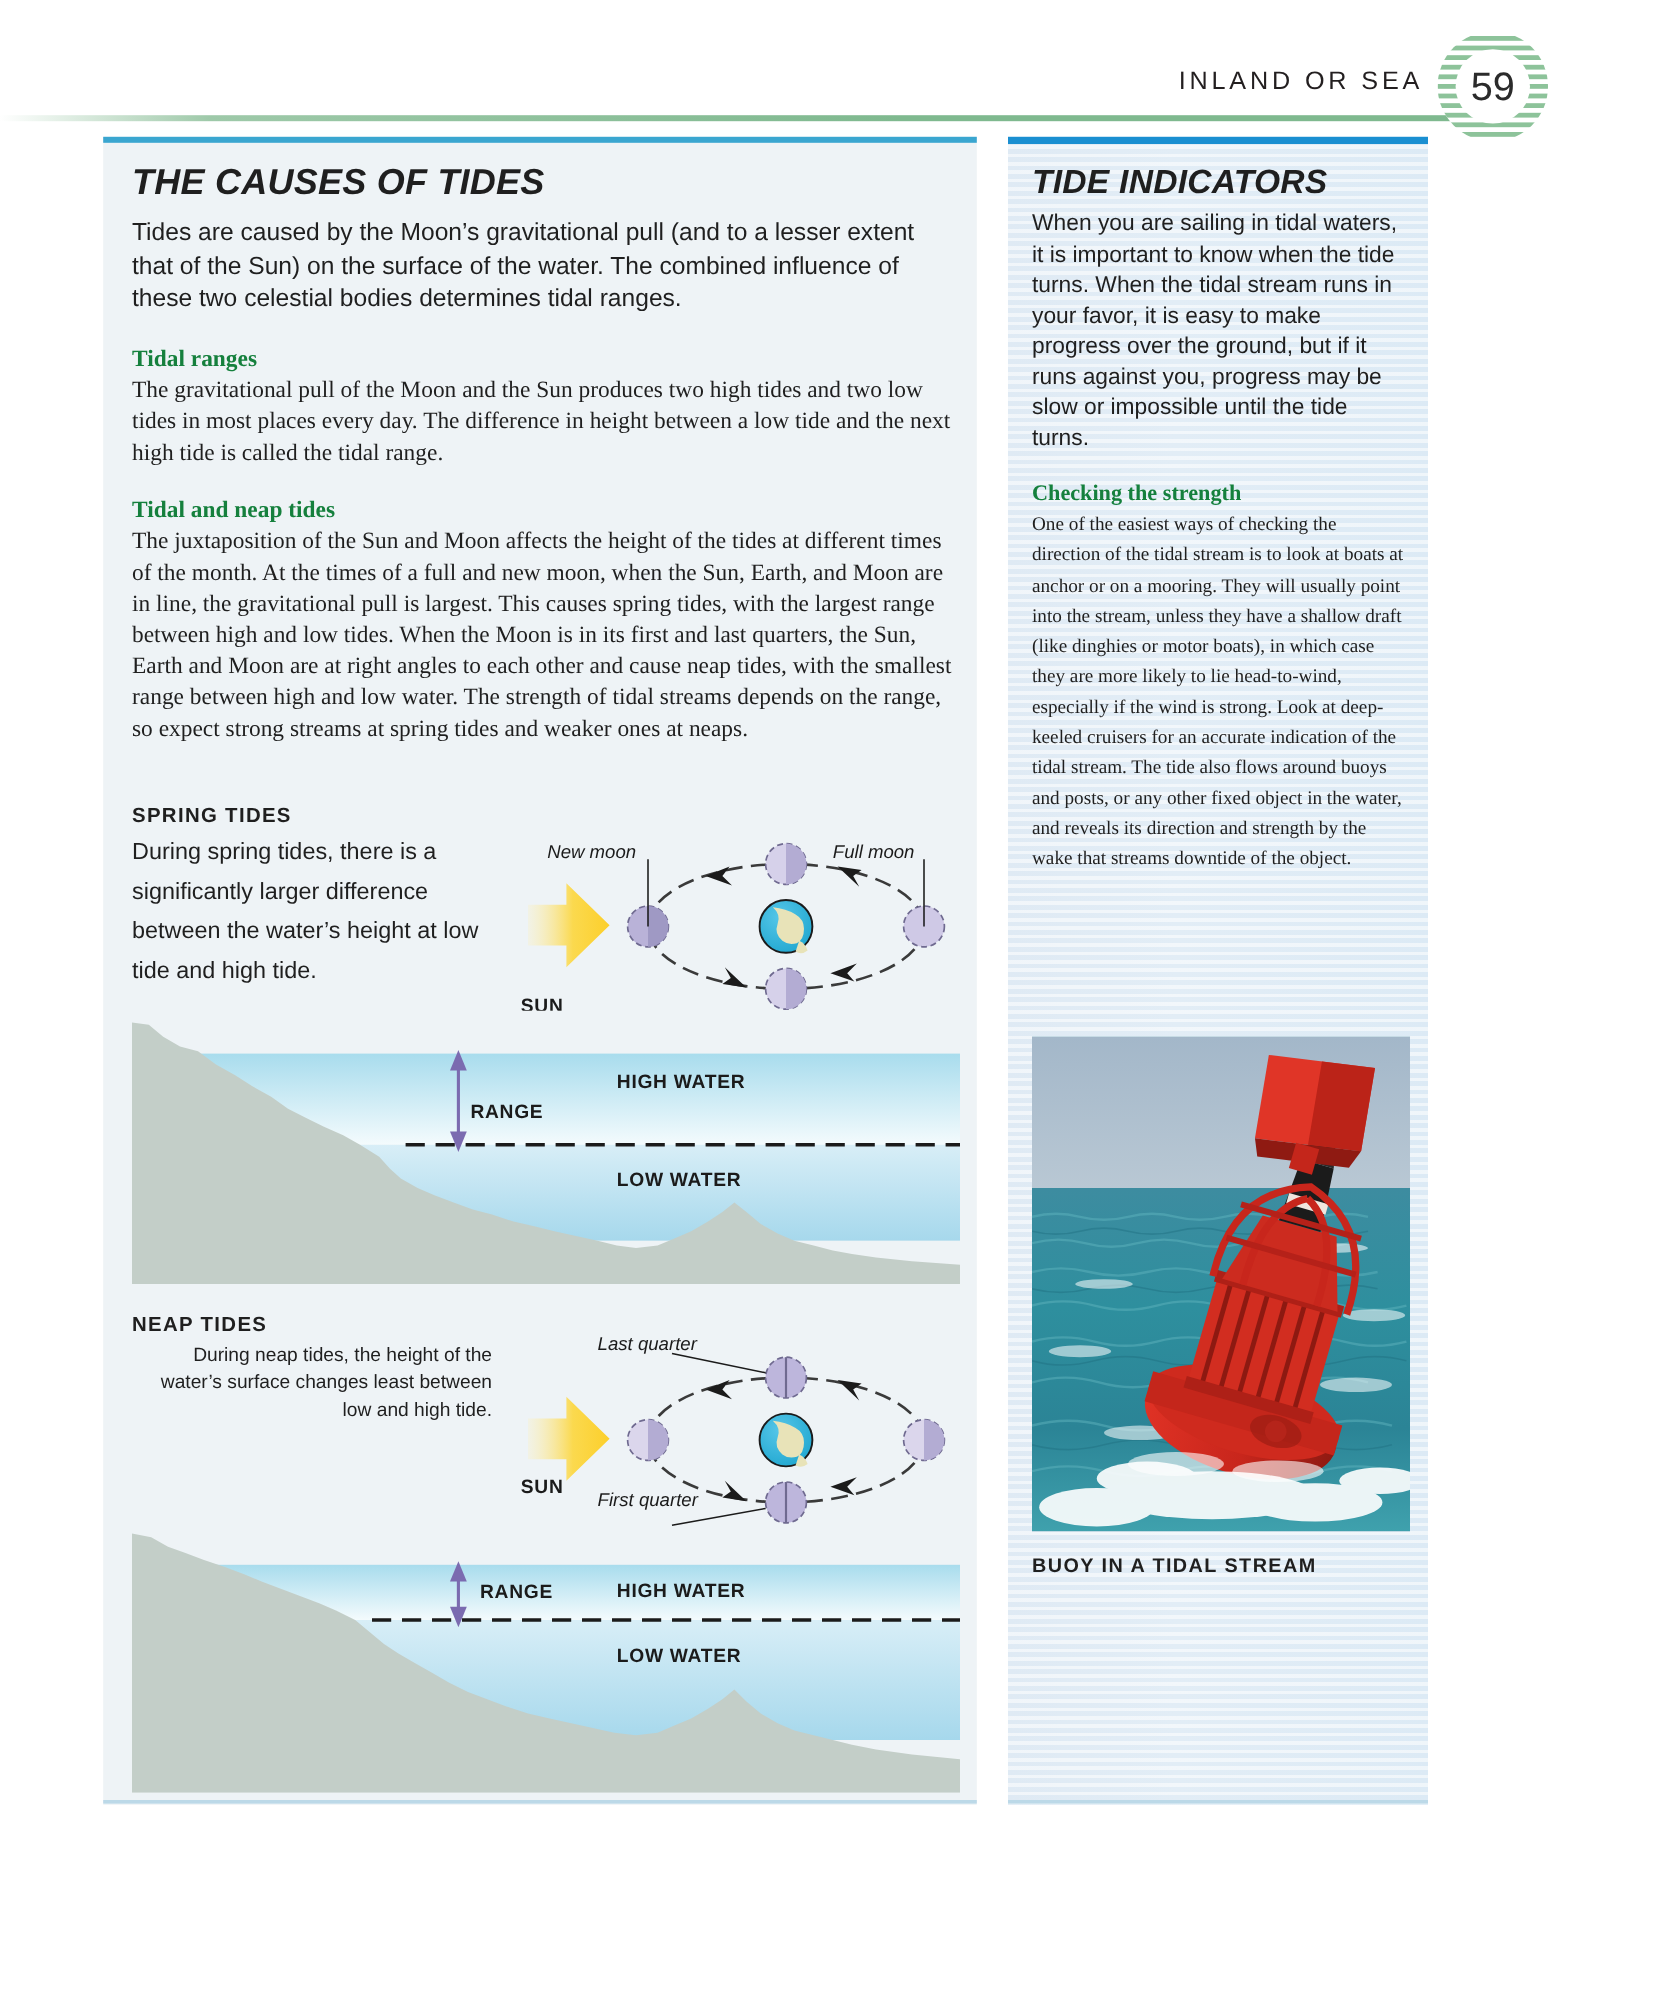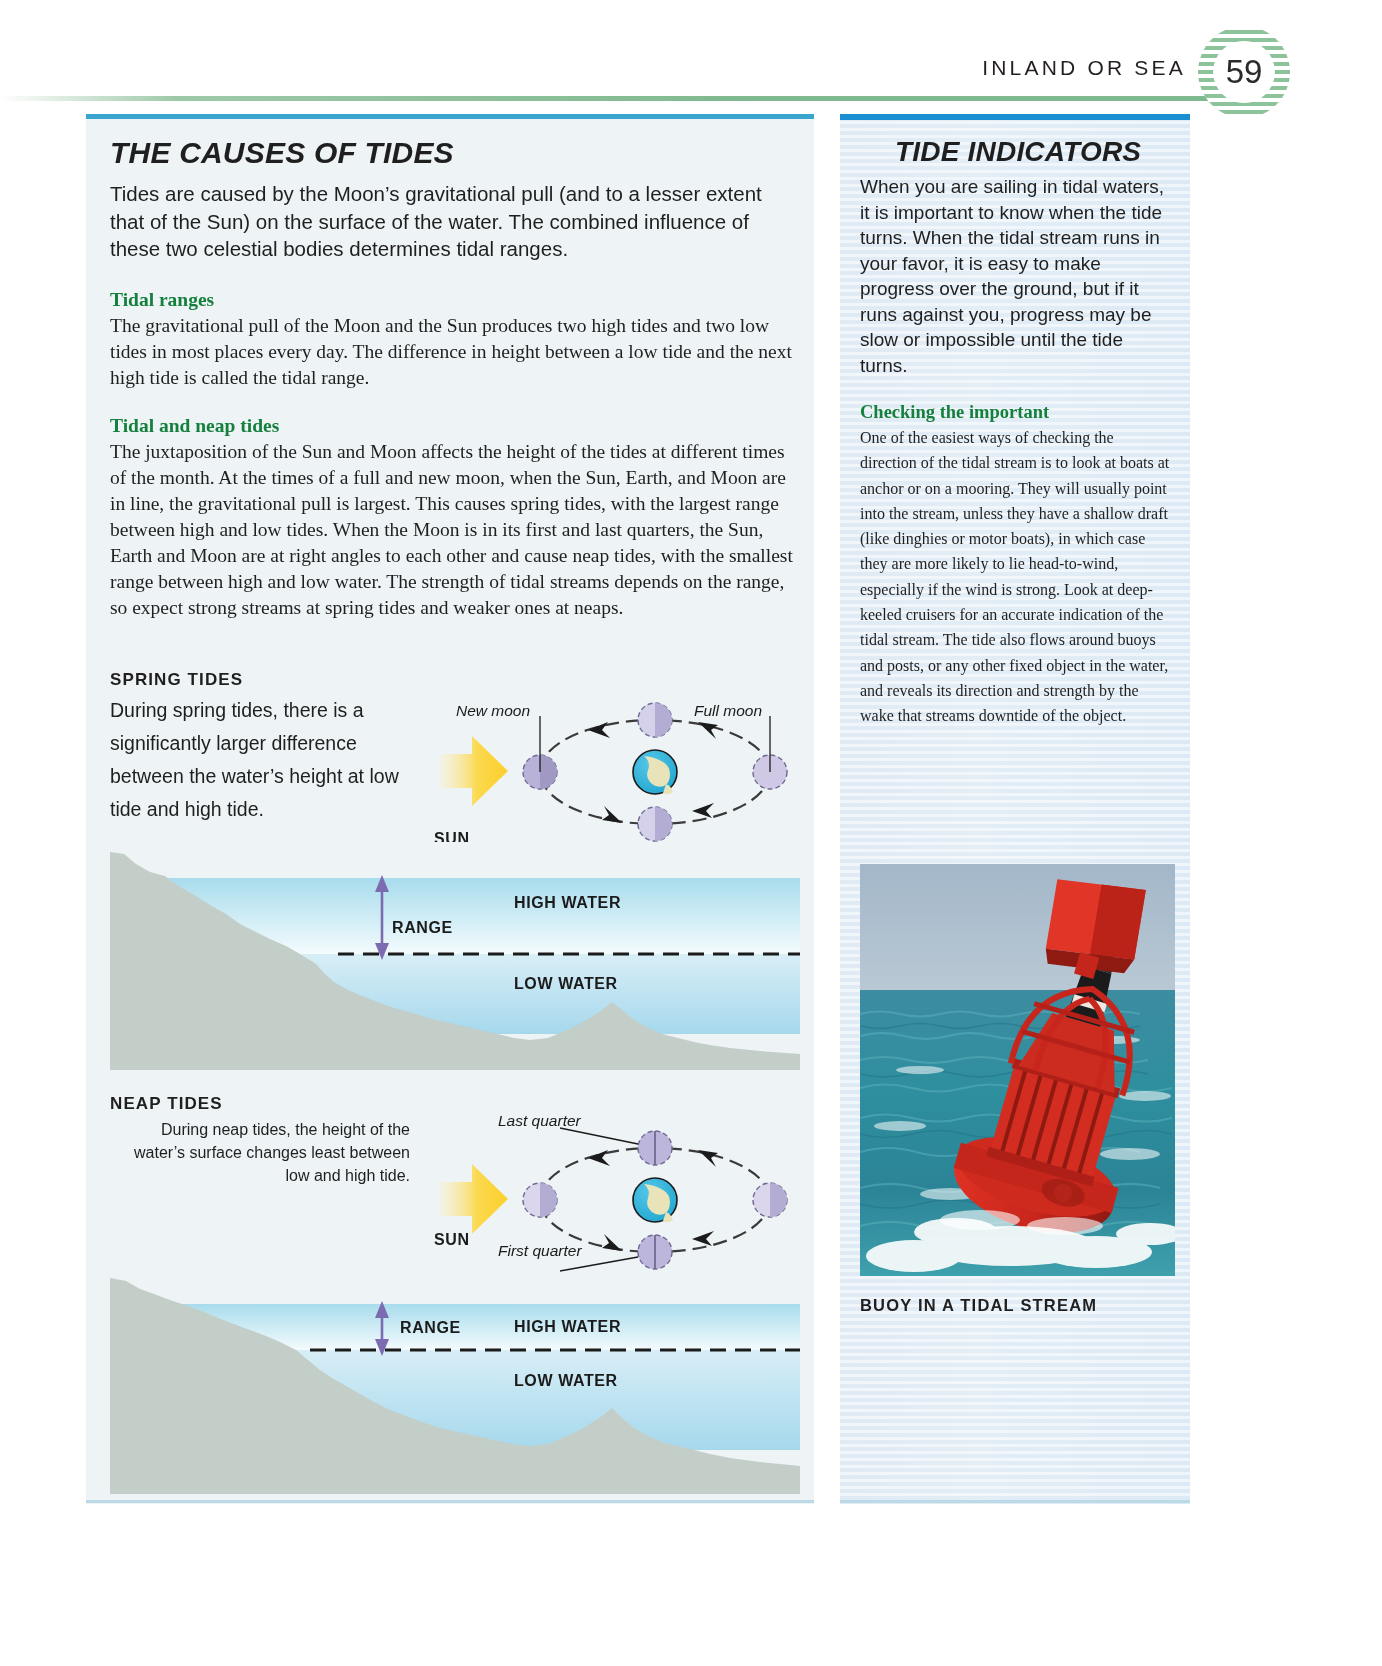--- a/index.html
+++ b/index.html
@@ -356,26 +356,26 @@
   <div class="fig-label" style="left:290px;top:225px;">RANGE</div>
   <div class="fig-label" style="left:404px;top:224px;">HIGH WATER</div>
   <div class="fig-label" style="left:404px;top:278px;">LOW WATER</div>
 </div>
 
 <div id="right-col"></div>
 <div id="right-col-rule"></div>
 <div id="right-col-bottomrule"></div>
 
 <div id="right-inner">
-  <h1 class="h1" style="font-size:28px;margin-bottom:6px;margin-left:35px;">TIDE INDICATORS</h1>
+  <h1 class="h1" style="font-size:28px;margin-bottom:6px;">TIDE INDICATORS</h1>
   <p class="r-sans">When you are sailing in tidal waters, it is important to know when the tide turns. When the tidal stream runs in your favor, it is easy to make progress over the ground, but if it runs against you, progress may be slow or impossible until the tide turns.</p>
 
   <div style="height:24px;"></div>
 
-  <div class="sub-h" style="font-size:18.5px;">Checking the important</div>
+  <div class="sub-h" style="font-size:18.5px;">Checking the strength</div>
   <p class="r-serif">One of the easiest ways of checking the direction of the tidal stream is to look at boats at anchor or on a mooring. They will usually point into the stream, unless they have a shallow draft (like dinghies or motor boats), in which case they are more likely to lie head-to-wind, especially if the wind is strong. Look at deep-keeled cruisers for an accurate indication of the tidal stream. The tide also flows around buoys and posts, or any other fixed object in the water, and reveals its direction and strength by the wake that streams downtide of the object.</p>
 </div>
 
 <svg id="photo" viewBox="0 0 315 412" preserveAspectRatio="none">
   <defs>
     <linearGradient id="sky" x1="0" y1="0" x2="0" y2="1">
       <stop offset="0%" stop-color="#a3b7c9"></stop>
       <stop offset="100%" stop-color="#b9c8d4"></stop>
     </linearGradient>
     <linearGradient id="sea" x1="0" y1="0" x2="0" y2="1">

